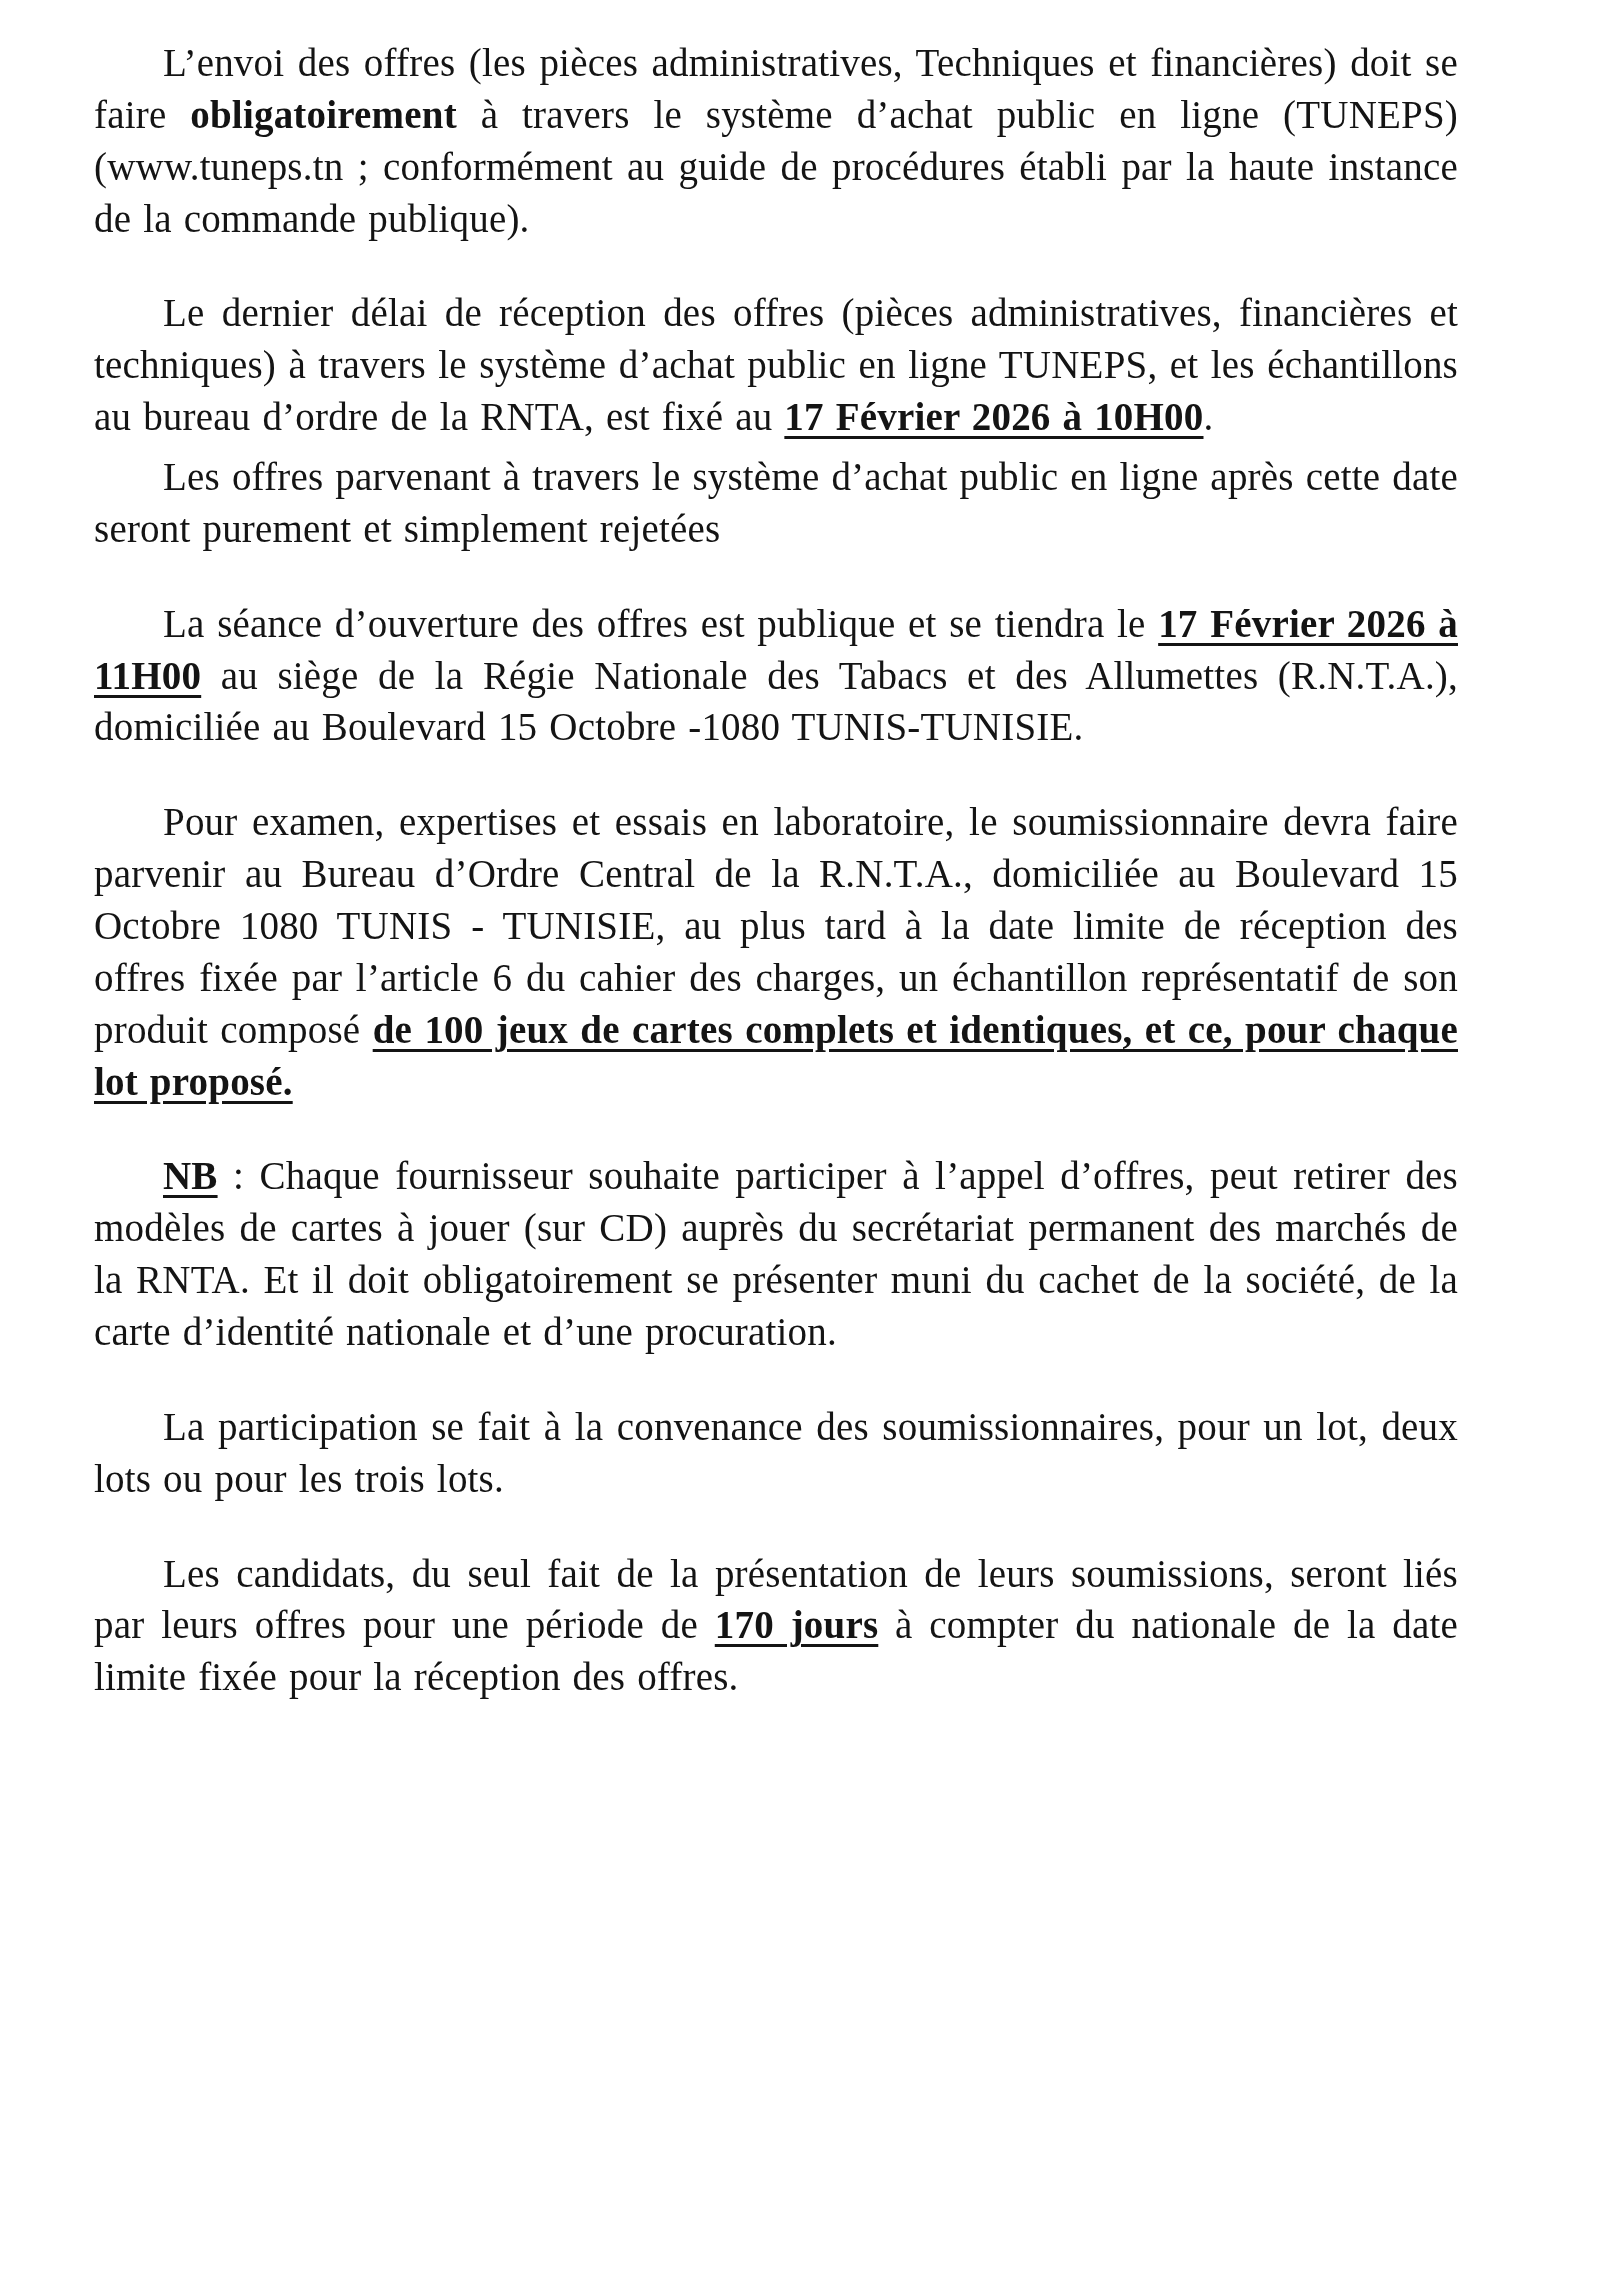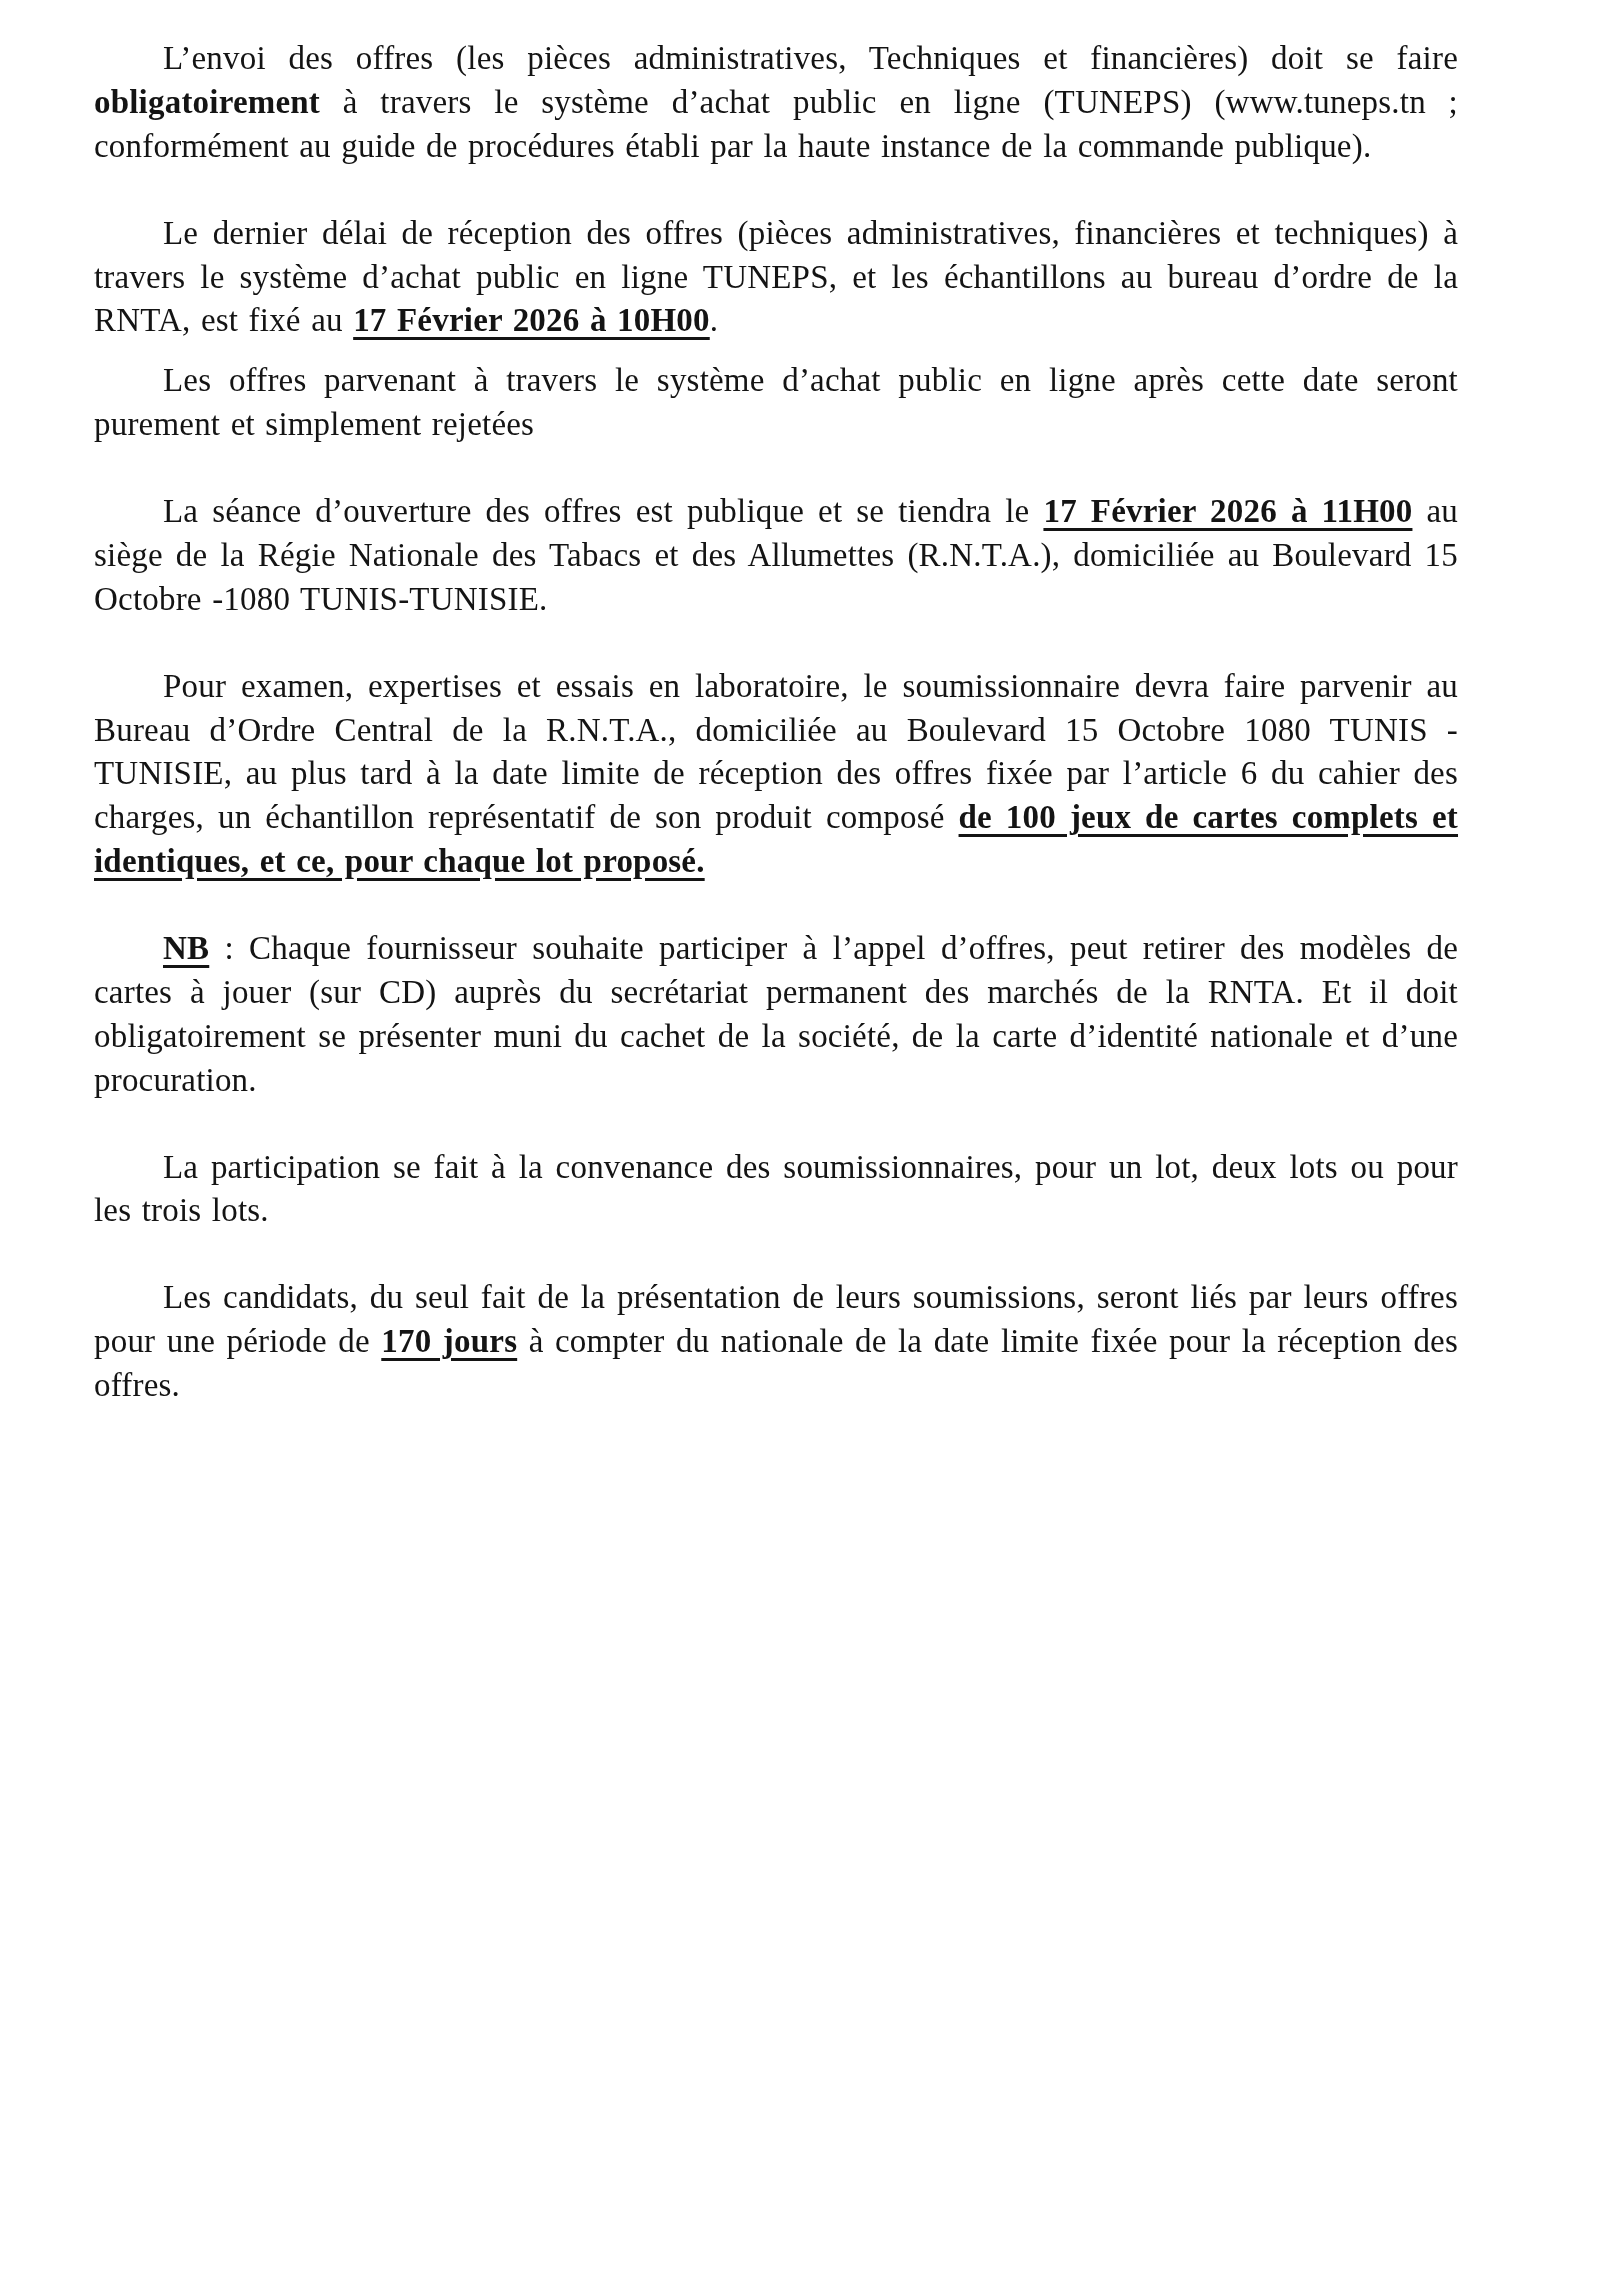--- a/index.html
+++ b/index.html
@@ -17,34 +17,34 @@
   }
   .page {
     position: absolute;
     top: 37px;
     left: 94px;
     width: 1364px;
   }
   .page p {
     margin: 0;
     margin-top: 43px;
-    font-size: 33px;
+    font-size: 39px;
     line-height: 1.33;
     text-align: justify;
     letter-spacing: 0.2px;
     word-spacing: 2px;
   }
   .page p.indent {
     text-indent: 69px;
   }
   .page p.first {
     margin-top: 0;
   }
   .page p.no-gap {
-    margin-top: 16px;
+    margin-top: 8px;
   }
   .run-b { font-weight: bold; }
   .run-bu {
     font-weight: bold;
     text-decoration: underline;
     text-decoration-thickness: 2.9px;
     text-underline-offset: 5.9px;
   }
 </style>
 </head>

